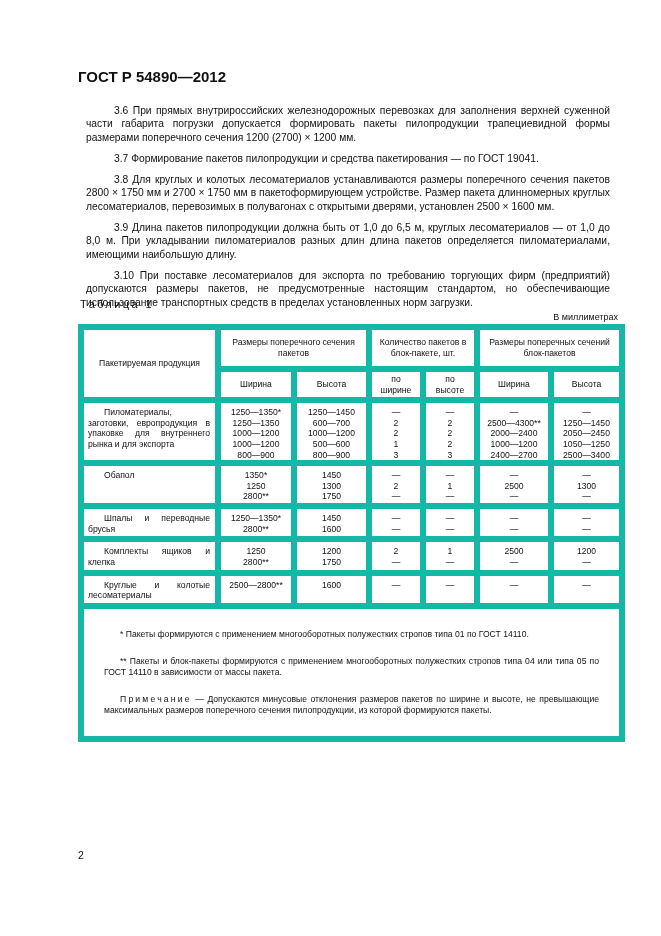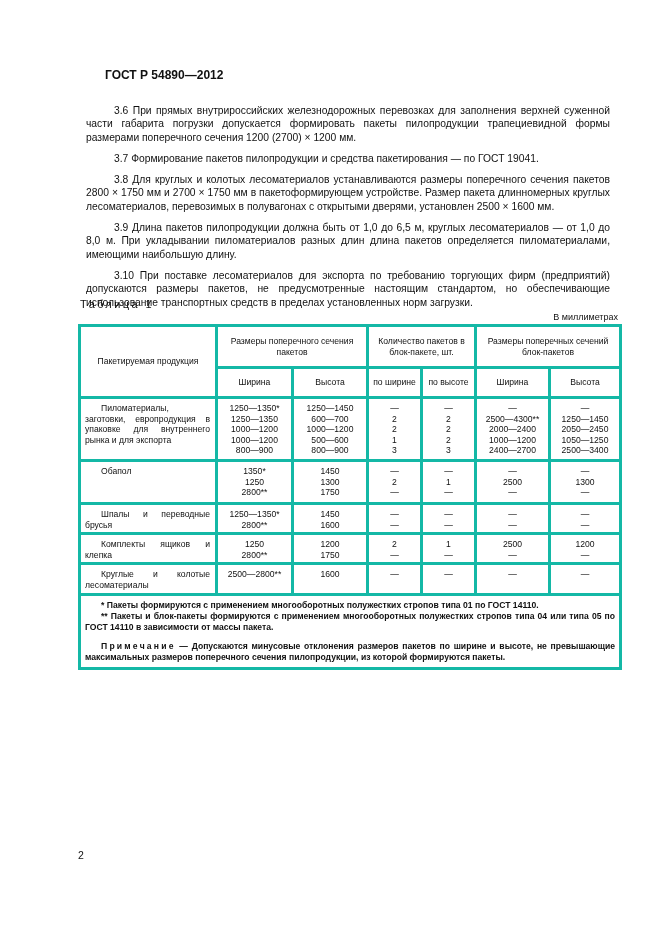--- a/index.html
+++ b/index.html
@@ -1,33 +1,33 @@
 <!DOCTYPE html>
 <html><head>
 <meta charset="utf-8">
 <style>
   html, body { margin: 0; padding: 0; background: #ffffff; }
   body { width: 661px; height: 936px; position: relative; overflow: hidden;
          font-family: "Liberation Sans", sans-serif; color: #111; }
-  .doc-header { position: absolute; left: 78px; top: 68px; font-size: 12px; font-weight: bold; margin-left: 27px; }
+  .doc-header { position: absolute; left: 78px; top: 68px; font-size: 15px; font-weight: bold; }
   .body-text { position: absolute; left: 78px; top: 96px; width: 540px; font-size: 10.3px; line-height: 13.3px; }
   .body-text p { margin: 8px; text-align: justify; text-indent: 28px; }
   .table-caption { position: absolute; left: 80px; top: 298px; font-size: 11px; letter-spacing: 2.4px; }
   .units { position: absolute; right: 43px; top: 312px; font-size: 9px; }
   table.main { position: absolute; left: 78px; top: 324px; width: 541px; border-collapse: collapse;
                font-size: 8.6px; line-height: 10.6px; table-layout: fixed; }
-  table.main td, table.main th { border: 3px solid #14b8a6; padding: 0; font-weight: normal; vertical-align: middle; text-align: center; }
+  table.main td, table.main th { border: 6px solid #14b8a6; padding: 0; font-weight: normal; vertical-align: middle; text-align: center; }
   table.main th { padding: 2px 4px; }
   .thick-top td { border-top: 2px solid #111; }
   .prod-cell { text-align: justify !important; padding: 4px 5px 2px 4px !important; vertical-align: top !important; }
   .prod-cell span { display: block; text-indent: 16px; text-align: justify; }
   .val-cell { vertical-align: top !important; padding-top: 4px !important; }
   .val-cell div { height: 10.6px; }
   .notes-cell { text-align: left !important; padding: 4px 4px 4px 4px !important; font-size: 8.6px; }
-  .notes-cell p { margin: 0; text-indent: 16px; text-align: justify; line-height: 11px; font-weight: bold; }
+  .notes-cell p { margin: 16px; text-indent: 16px; text-align: justify; line-height: 11px; }
   .notes-cell p.gap { margin-top: 8px; }
   .spaced { letter-spacing: 2.2px; }
   .page-num { position: absolute; left: 78px; top: 849px; font-size: 10.5px; }
 </style>
 </head>
 <body>
 
 <div class="doc-header">ГОСТ Р 54890—2012</div>
 
 <div class="body-text">

